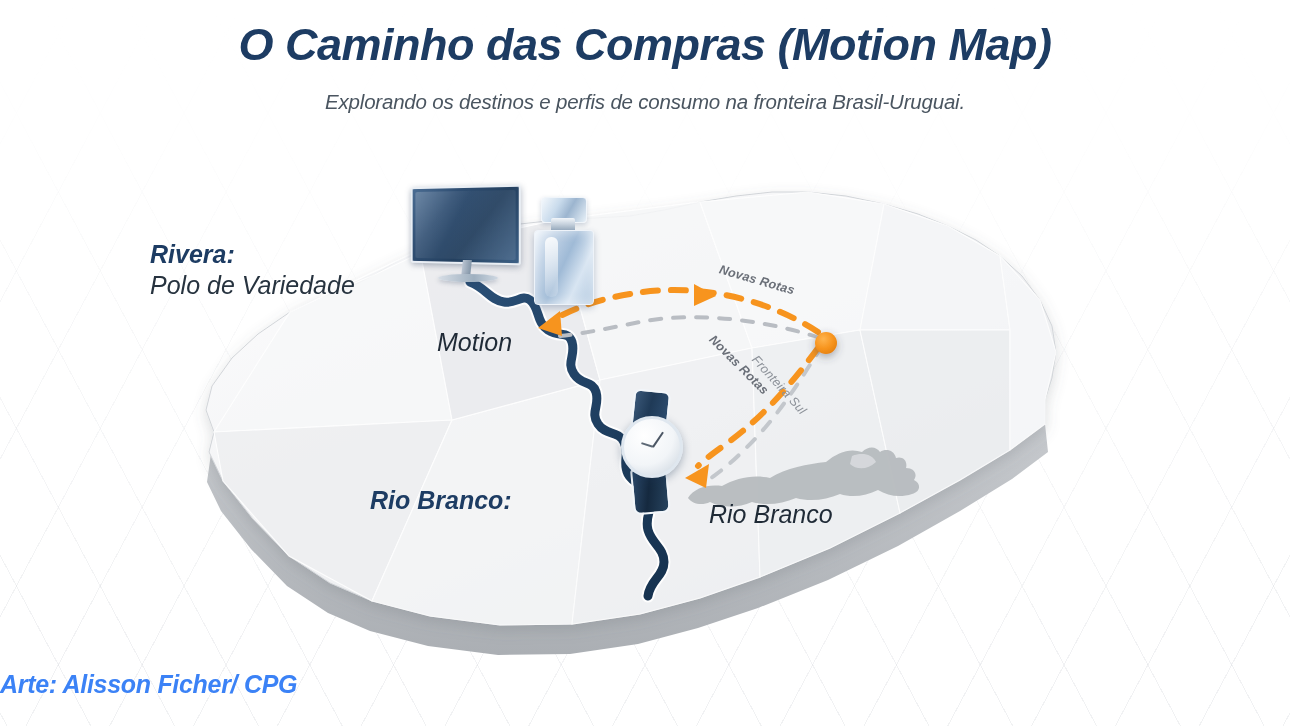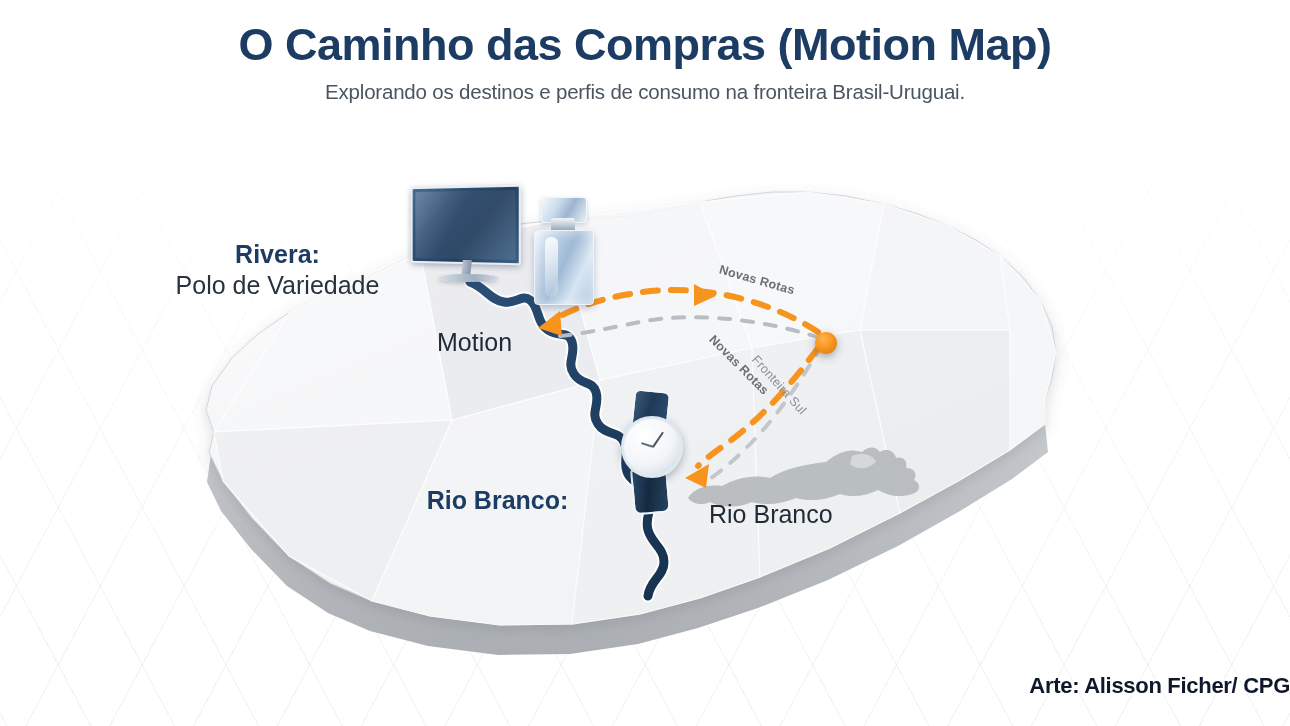--- a/index.html
+++ b/index.html
@@ -8,20 +8,21 @@
     background: #ffffff;
   }
 
   #stage {
     position: relative;
     width: 1290px;
     height: 726px;
     overflow: hidden;
     background: #ffffff;
     font-family: "Liberation Sans", sans-serif;
+    font-style: italic;
   }
 
   
   .bg-grid {
     position: absolute;
     inset: 0;
     overflow: hidden;
     pointer-events: none;
   }
   .bg-grid .glayer {
@@ -60,34 +61,34 @@
     font-weight: 700;
     color: #1d3c63;
     letter-spacing: -0.5px;
     line-height: 1.1;
     margin: 0;
   }
   .subtitle {
     font-size: 20.5px;
     font-weight: 400;
     color: #4a5560;
-    margin-top: 10px;
+    margin-top: 20px;
     letter-spacing: -0.2px;
   }
 
   
   .credit {
     position: absolute;
     left: 0;
     bottom: 27px;
     width: 100%;
-    text-align: right;
-    font-size: 22px;
+    text-align: left;
+    font-size: 25px;
     font-weight: 700;
-    color: #0f172a;
+    color: #3b82f6;
     letter-spacing: -0.3px;
     z-index: 30;
   }
 
   
   #mapsvg {
     position: absolute;
     left: 0;
     top: 0;
     width: 1290px;
@@ -95,21 +96,21 @@
     z-index: 10;
   }
 
   
   .lab {
     position: absolute;
     z-index: 25;
     white-space: nowrap;
   }
   .callout {
-    text-align: center;
+    text-align: left;
     line-height: 1.15;
   }
   .callout .c-top {
     font-size: 25px;
     font-weight: 700;
     color: #1d3c63;
     display: block;
   }
   .callout .c-bot {
     font-size: 25px;

